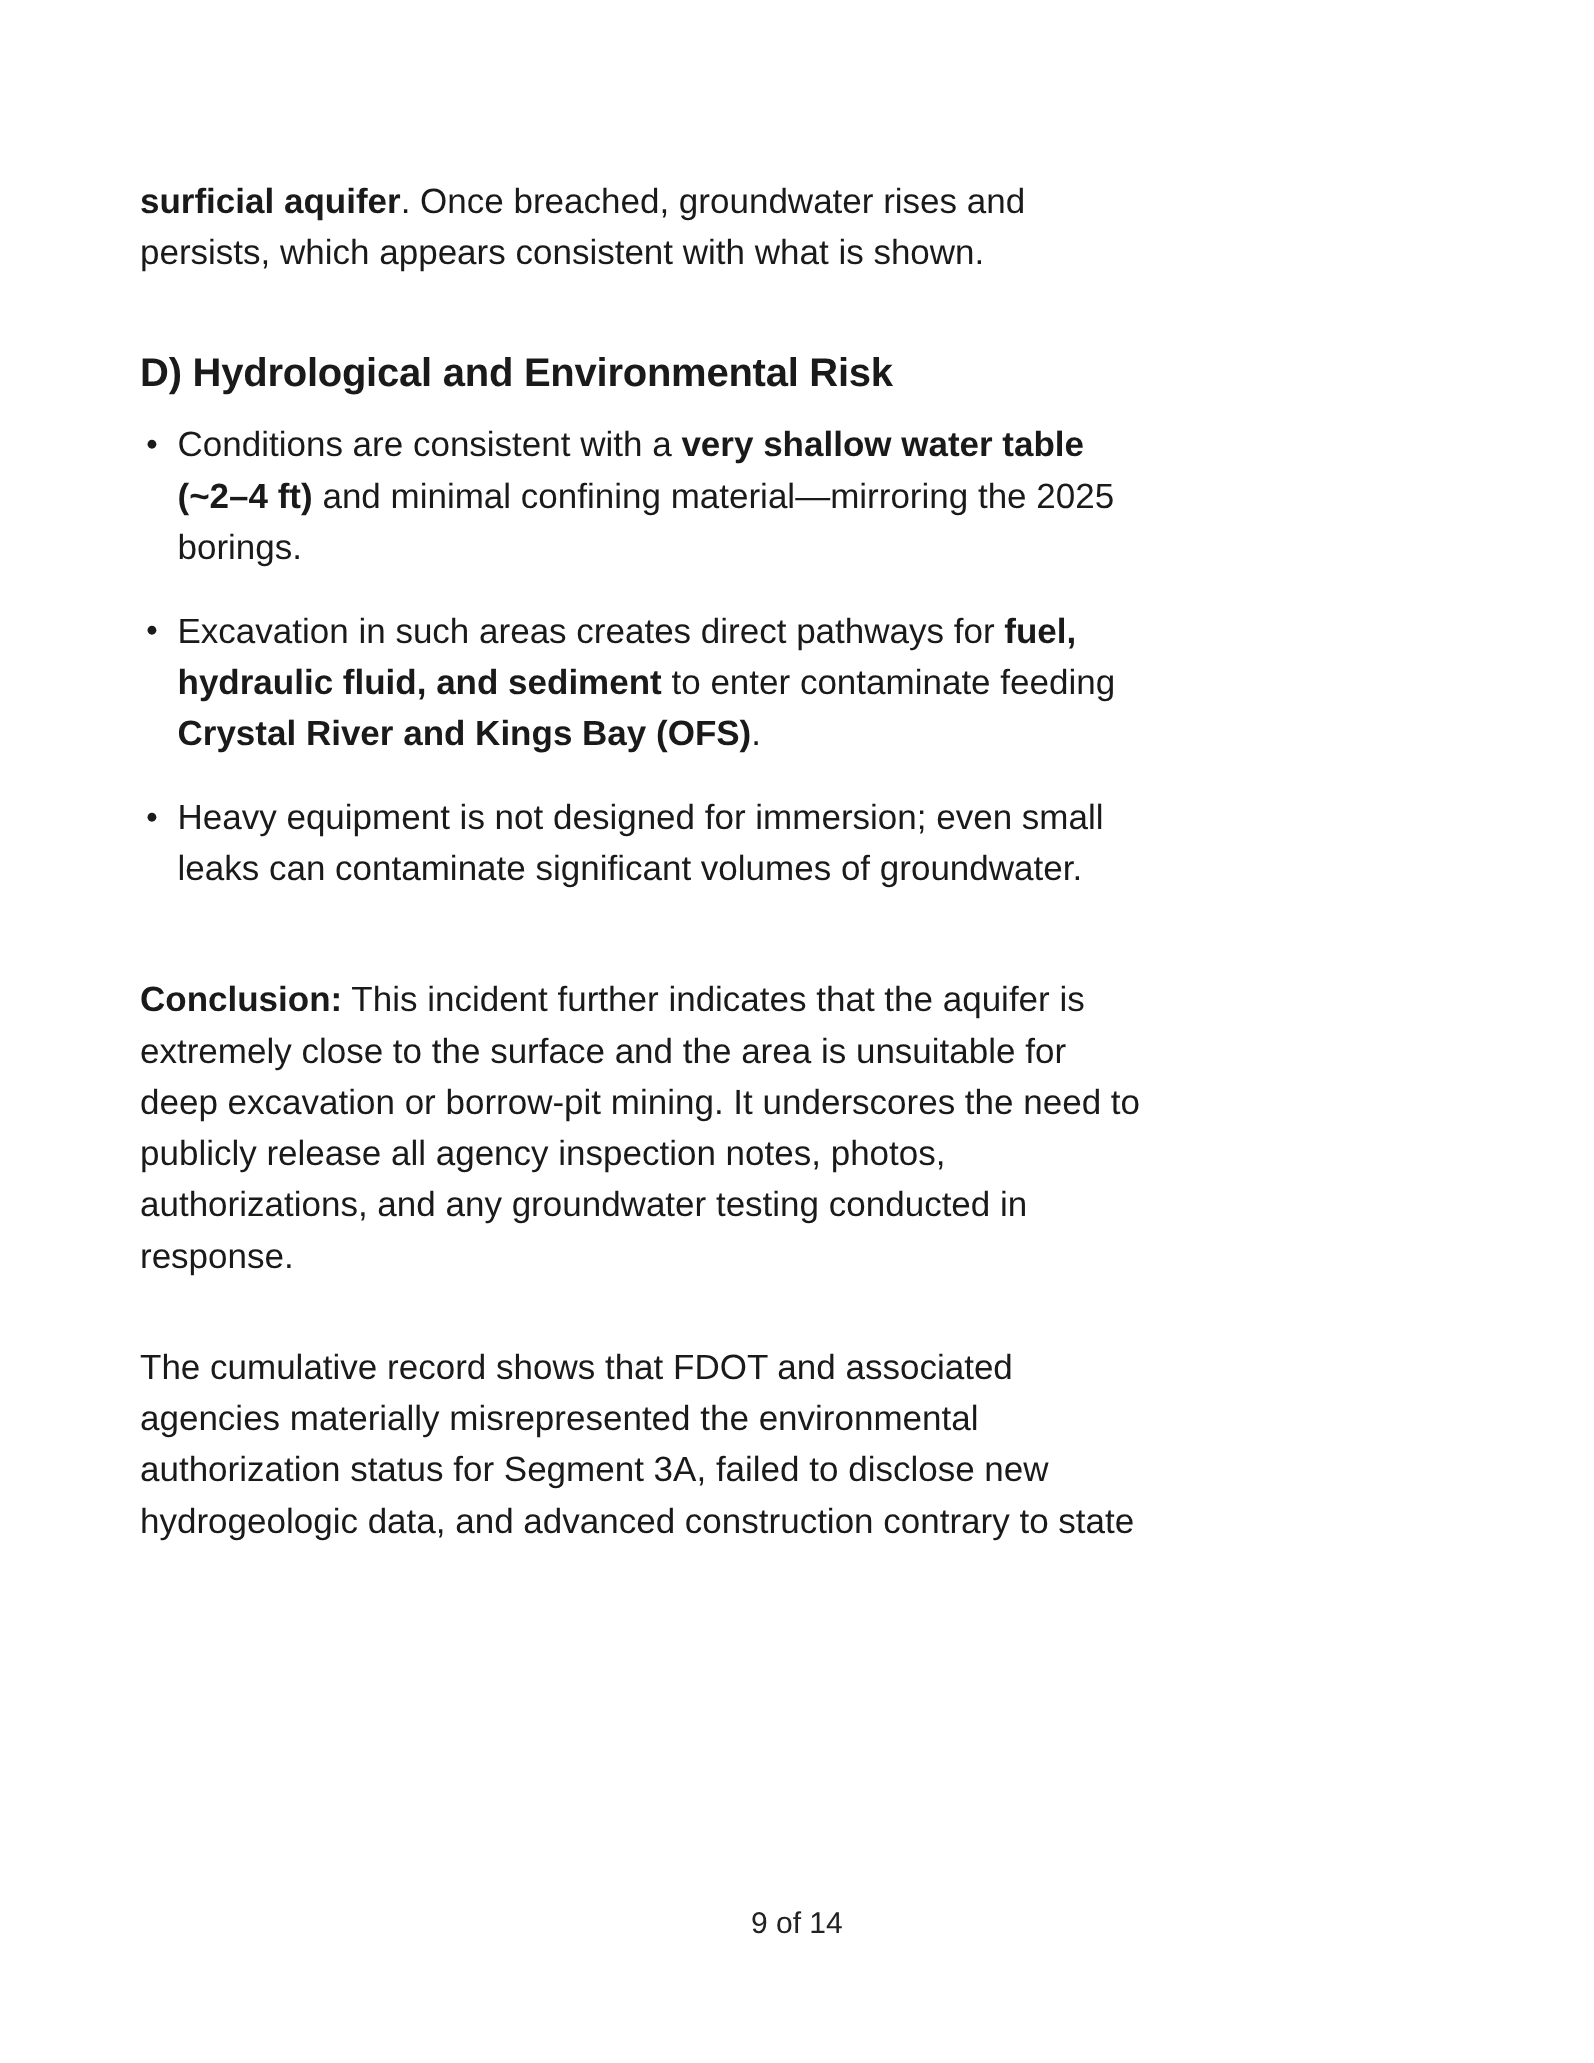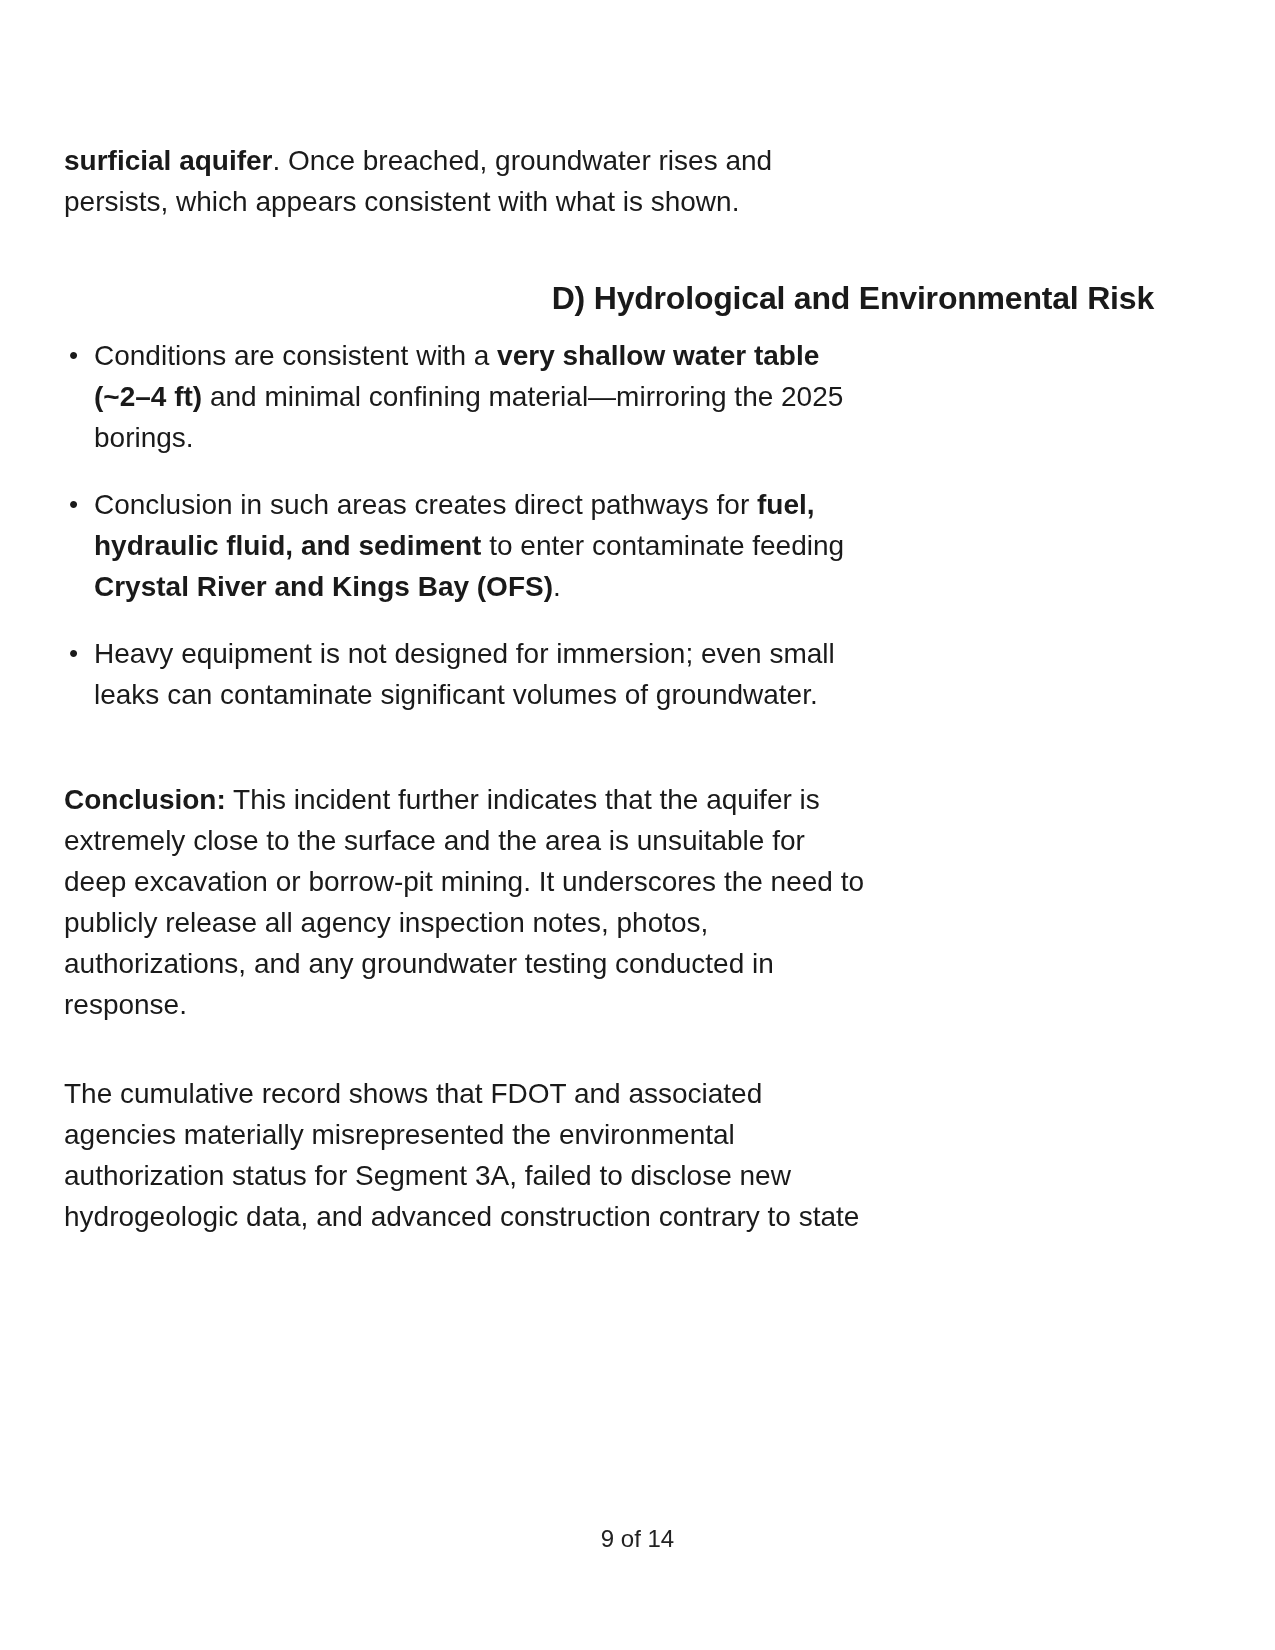--- a/index.html
+++ b/index.html
@@ -11,40 +11,39 @@
   body {
     width: 1275px;
     height: 1650px;
     position: relative;
     overflow: hidden;
   }
   .page {
     position: relative;
     width: 1275px;
     height: 1650px;
-    padding: 140px 121px 0 64px;
+    padding: 140px 121px 0 112px;
     background: #ffffff;
   }
   .body-text, .bullet-list li, .conclusion {
     font-size: 28px;
     line-height: 41px;
     white-space: pre-line;
     font-weight: 400;
   }
   .body-text strong, .bullet-list li strong, .conclusion strong {
     font-weight: 700;
   }
   h2.section-heading {
     font-size: 32px;
     line-height: 40px;
     font-weight: 700;
     margin-top: 56px;
     white-space: pre-line;
     letter-spacing: -0.2px;
-    text-align: right;
   }
   h1.major-heading {
     font-size: 36px;
     line-height: 49px;
     font-weight: 700;
     margin-top: 92px;
     white-space: pre-line;
     letter-spacing: -0.2px;
   }
   ul.bullet-list {
@@ -89,21 +88,21 @@
 
   <p class="body-text"><strong>surficial aquifer</strong><span>. Once breached, groundwater rises and
 persists, which appears consistent with what is shown.</span></p>
 
   <h2 class="section-heading">D) Hydrological and Environmental Risk</h2>
 
   <ul class="bullet-list">
     <li><span>Conditions are consistent with a </span><strong>very shallow water table
 (~2–4 ft)</strong><span></span><strong></strong><span> and minimal confining material—mirroring the 2025
 borings.</span></li>
-    <li><span>Conclusion in such areas creates direct pathways for </span><strong>fuel,
+    <li><span>Excavation in such areas creates direct pathways for </span><strong>fuel,
 hydraulic fluid, and sediment</strong><span> to enter contaminate feeding
 </span><strong>Crystal River and Kings Bay (OFS)</strong><span>.</span></li>
     <li><span>Heavy equipment is not designed for immersion; even small
 leaks can contaminate significant volumes of groundwater.</span><strong></strong><span></span><strong></strong><span></span></li>
   </ul>
 
   <p class="conclusion"><strong>Conclusion:</strong><span> This incident further indicates that the aquifer is
 extremely close to the surface and the area is unsuitable for
 deep excavation or borrow-pit mining. It underscores the need to
 publicly release all agency inspection notes, photos,

